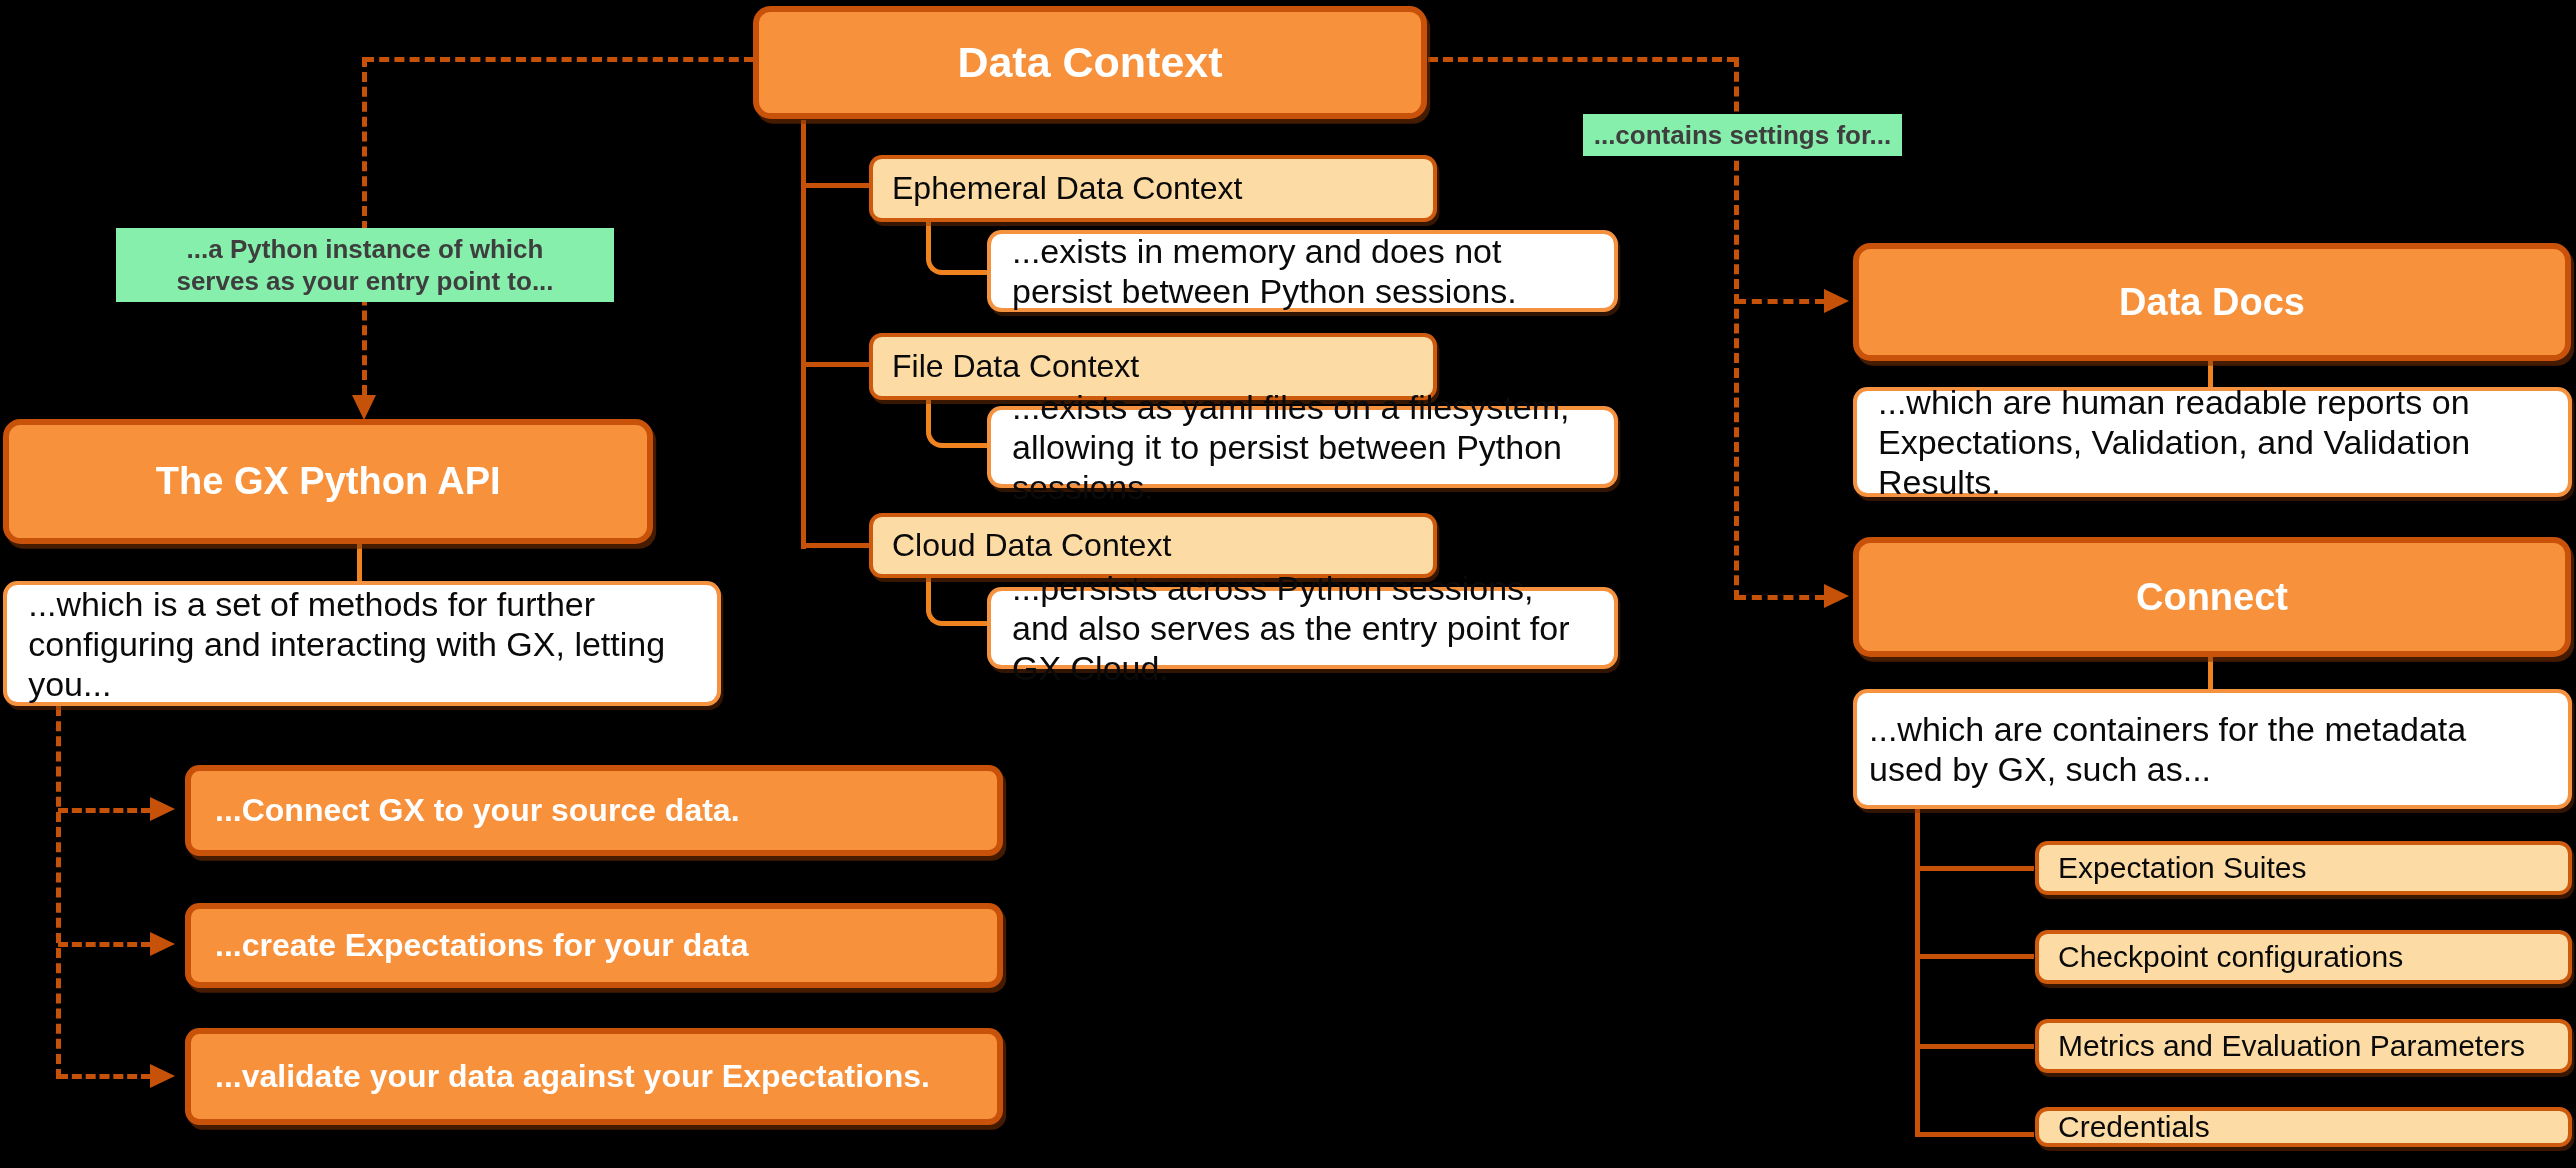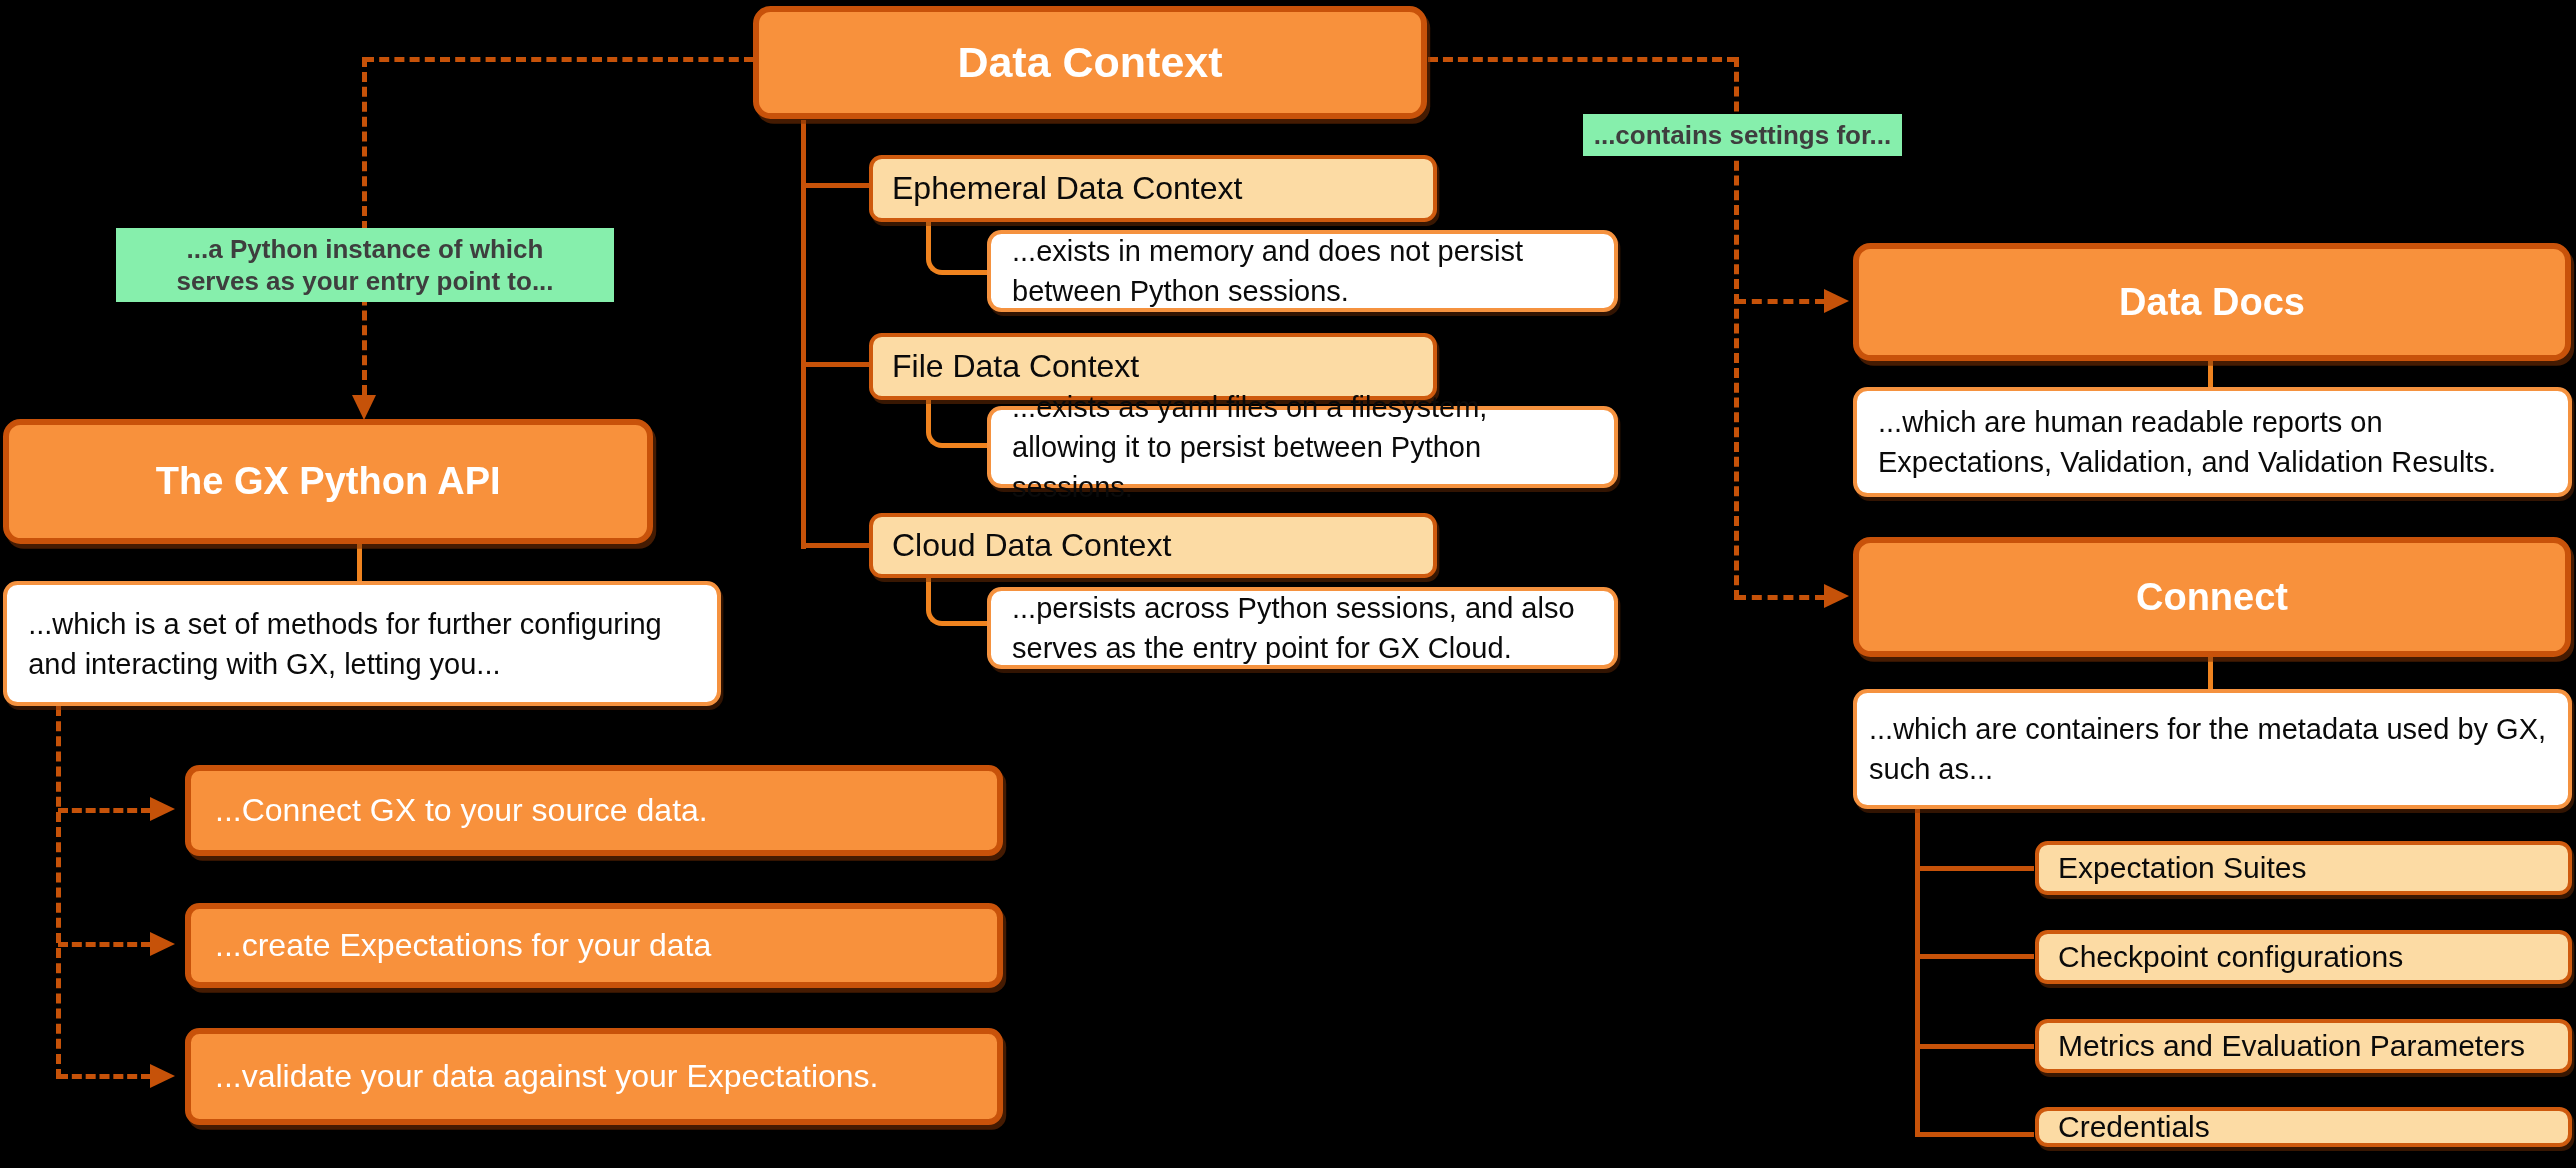--- a/index.html
+++ b/index.html
@@ -10,33 +10,33 @@
   
   .box{position:absolute;box-sizing:border-box;display:flex;align-items:center;}
   .box-orange{
     background:#F8913C;border:6.4px solid #C8520A;border-radius:17.5px;
     box-shadow:3.2px 4.8px 0 rgba(125,50,4,.55);
     color:#fff;font-weight:bold;justify-content:center;text-align:center;
   }
   .box-orange-left{
     background:#F8913C;border:6.4px solid #C8520A;border-radius:14.4px;
     box-shadow:3.2px 4.8px 0 rgba(125,50,4,.55);
-    color:#fff;font-weight:normal;justify-content:flex-start;text-align:left;
+    color:#fff;font-weight:bold;justify-content:flex-start;text-align:left;
     padding-left:24px;font-size:32px;
   }
   .box-light{
     background:#FCDBA4;border:4px solid #CE5A0E;border-radius:12.8px;
     box-shadow:2.4px 4px 0 rgba(125,50,4,.45);
     color:#0A0A0A;justify-content:flex-start;padding-left:19px;font-size:32px;
   }
   .box-white{
     background:#FFFFFF;border:4px solid #F5923F;border-radius:14.4px;
     box-shadow:2.4px 4px 0 rgba(125,50,4,.4);
     color:#0A0A0A;justify-content:flex-start;padding:8px 21px;
-    font-size:29px;line-height:40px;
+    font-size:34px;line-height:40px;
   }
   
   .h-dash{position:absolute;height:0;border-top:5.6px dashed #C65209;}
   .v-dash{position:absolute;width:0;border-left:5.6px dashed #C65209;}
   .h-solid{position:absolute;height:0;border-top:5.6px solid #C65209;}
   .v-solid{position:absolute;width:0;border-left:5.6px solid #C65209;}
   .v-bright{position:absolute;width:0;border-left:5.6px solid #EF831F;}
   .elbow-bright{
     position:absolute;box-sizing:border-box;
     border-left:5.6px solid #EF831F;border-bottom:5.6px solid #EF831F;

